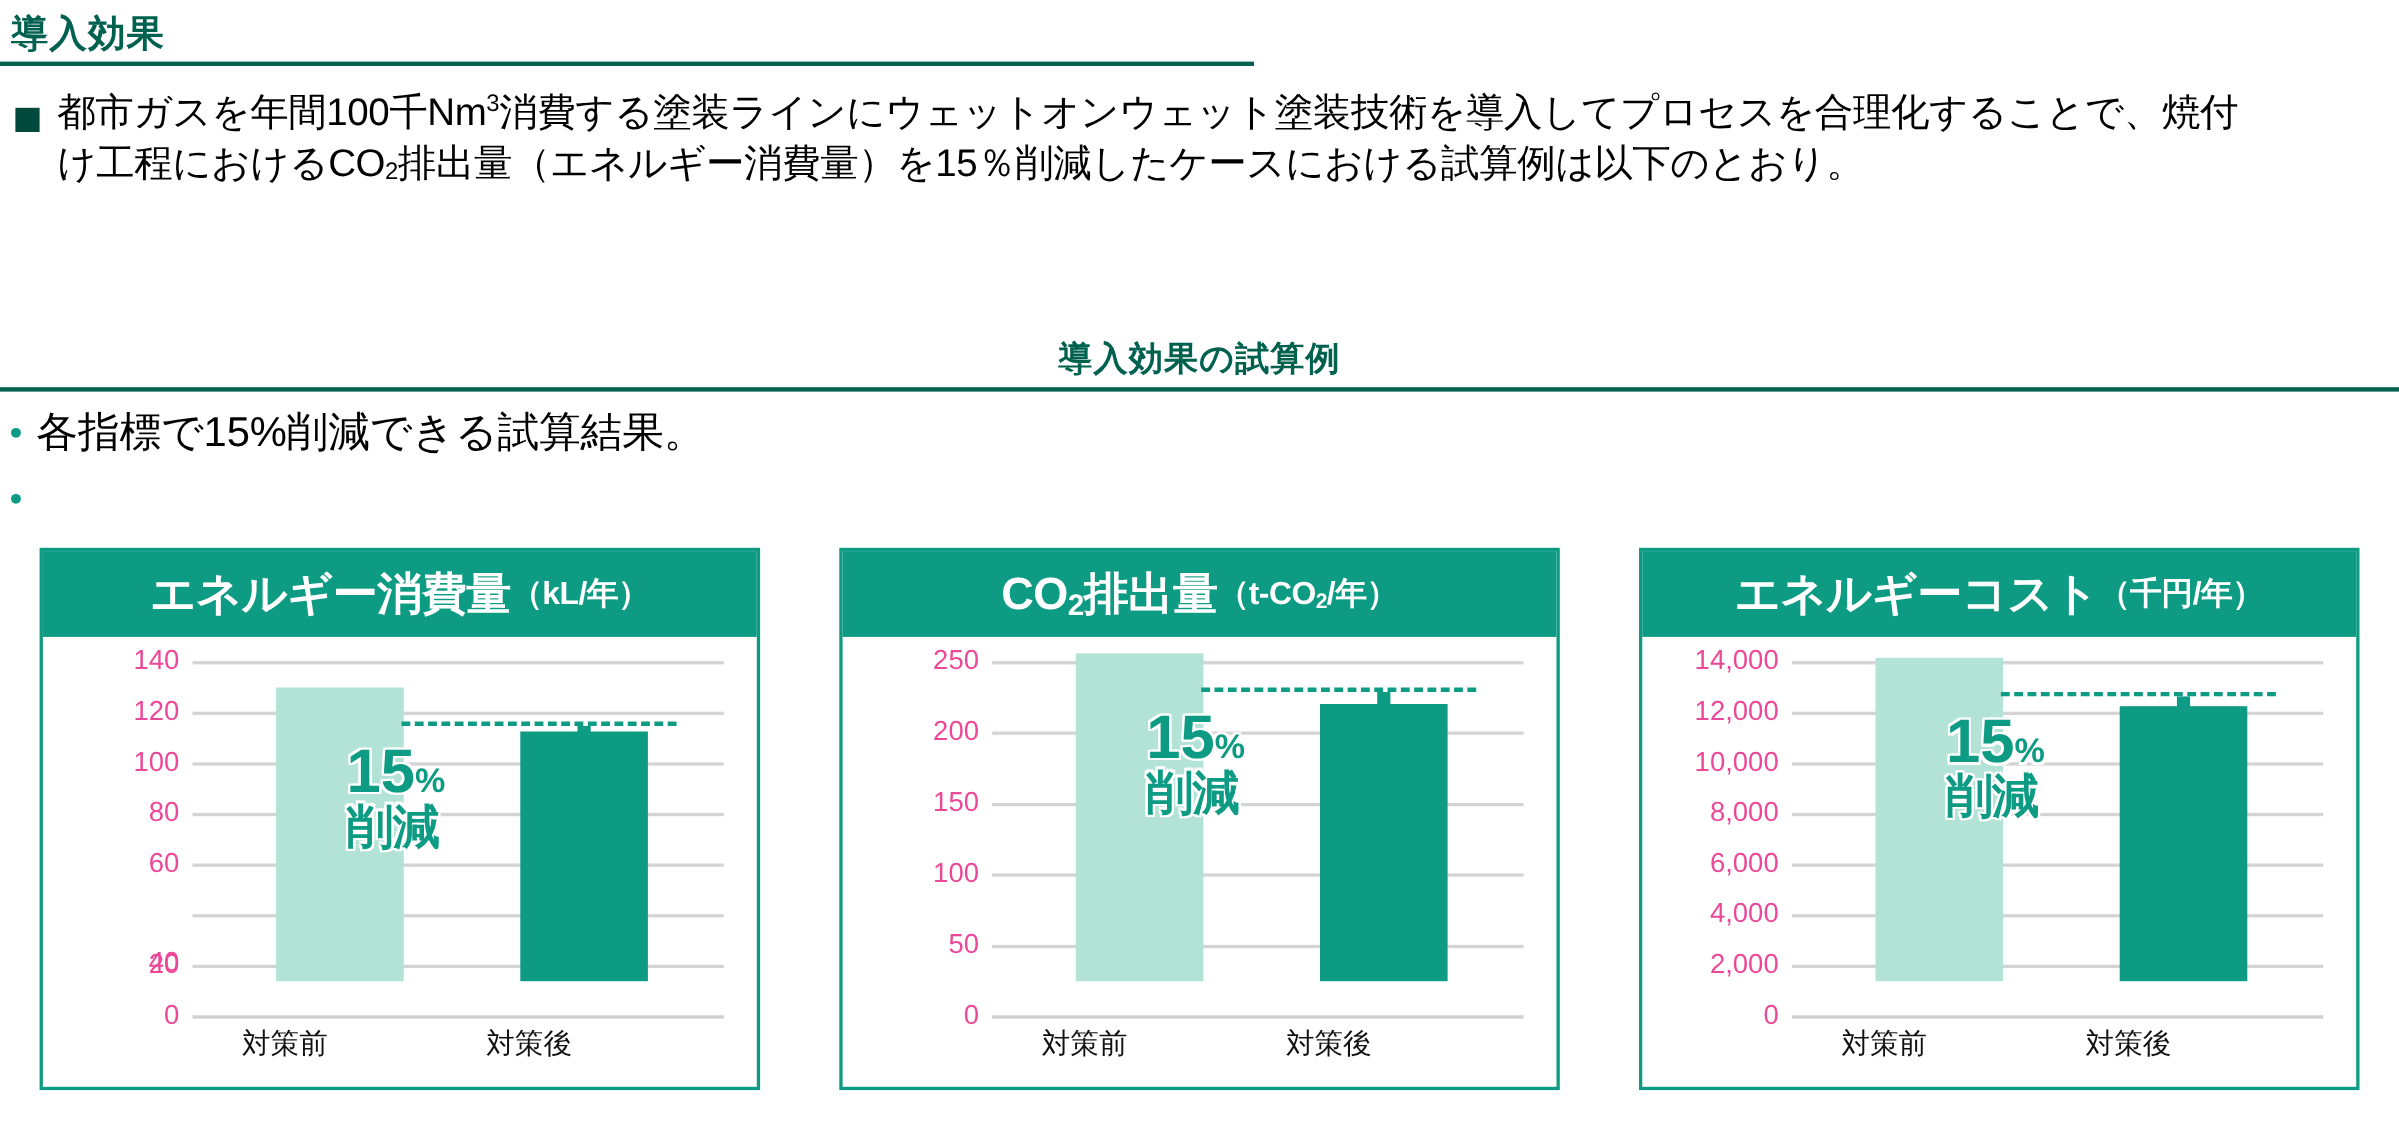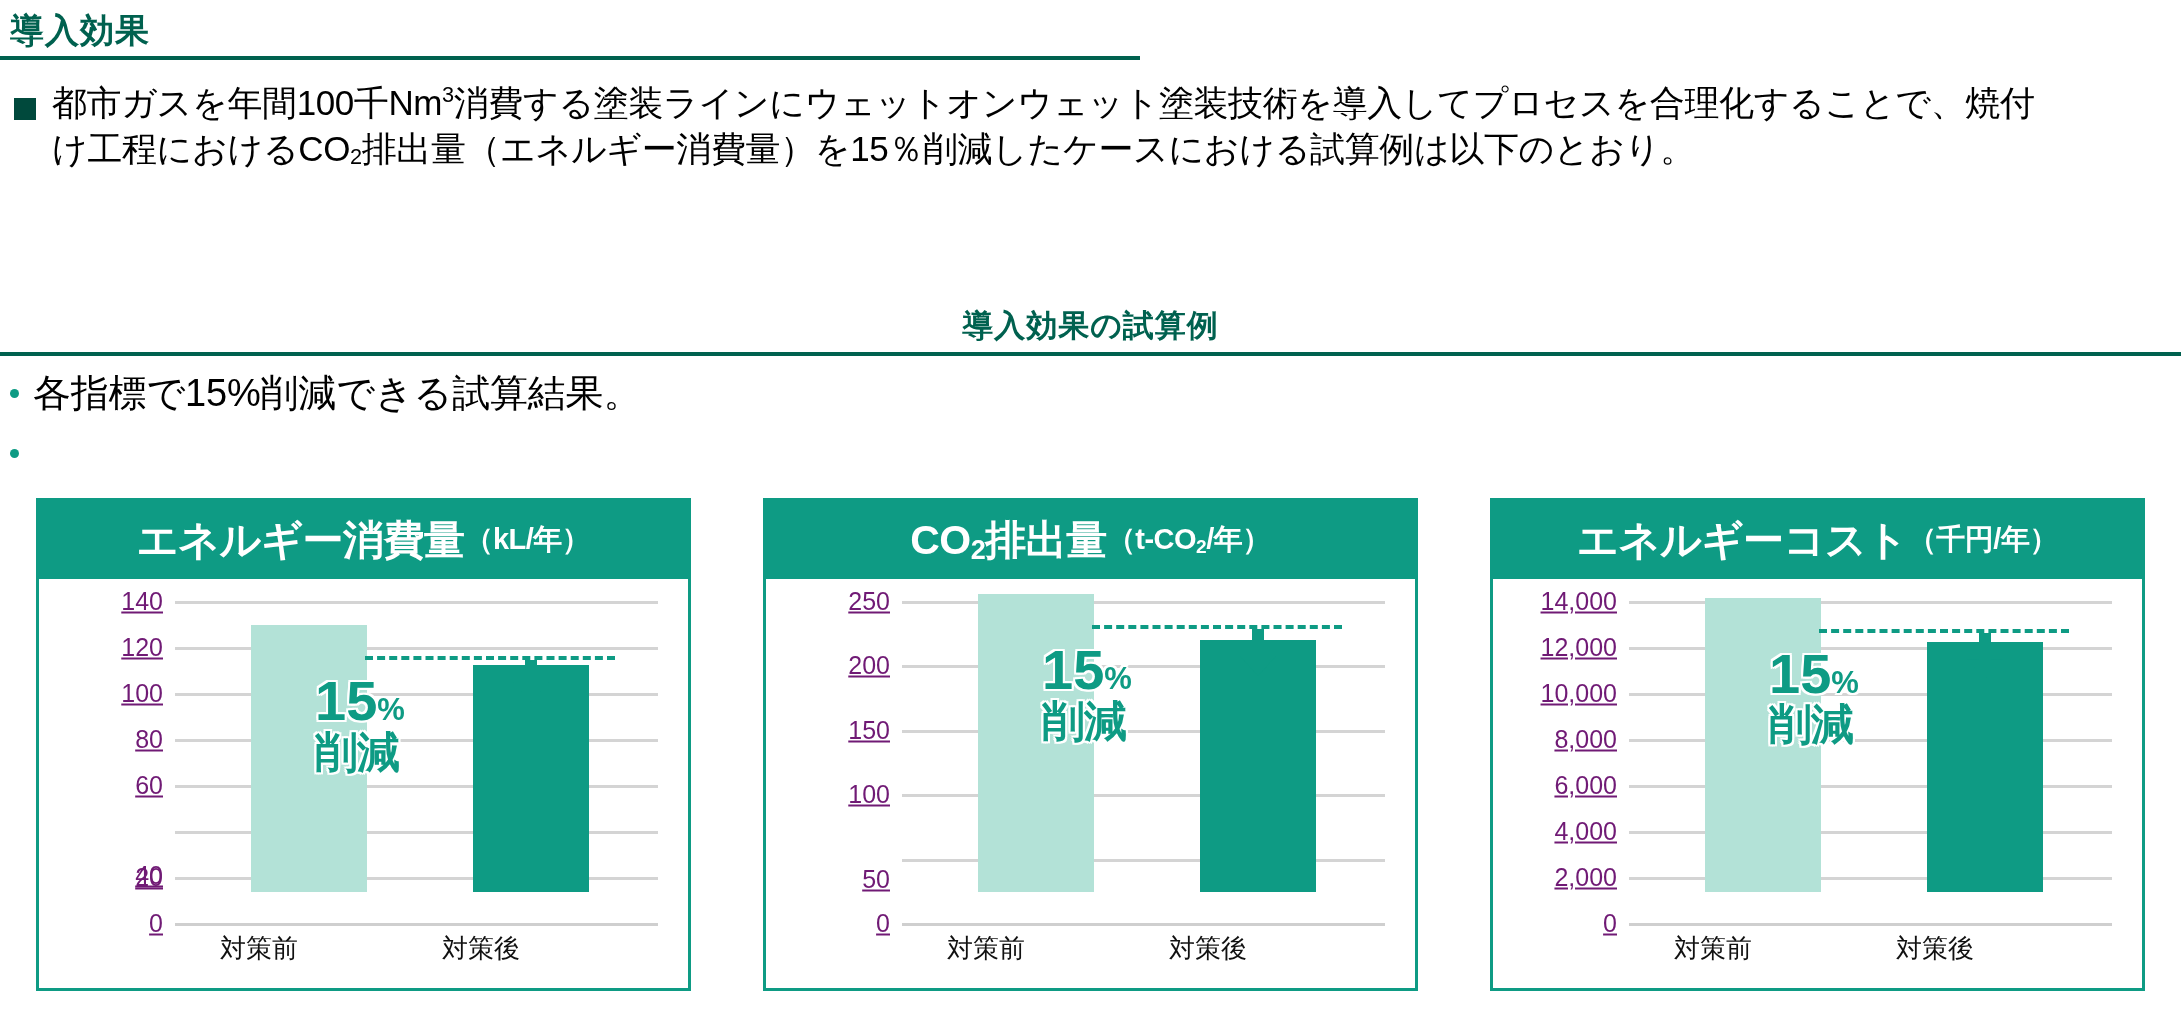--- a/index.html
+++ b/index.html
@@ -70,21 +70,21 @@
   .card-head .unit { font-size: 29px; font-weight: bold; letter-spacing: -0.5px; }
   .card-head sub { font-size: 0.66em; vertical-align: baseline; position: relative; top: 0.2em; }
 
   
   .plot-wrap { flex: 1; position: relative; padding: 22px 24px 0 14px; }
   .plot { position: relative; width: 100%; height: 100%; }
 
   .yaxis { position: absolute; left: 0; top: 0; width: 118px; height: 322px; }
   .ytick {
     position: absolute; right: 8px; transform: translateY(-50%);
-    font-size: 25px; color: #701a75; white-space: nowrap; text-decoration: underline;
+    font-size: 25px; color: #ec4899; white-space: nowrap;
   }
 
   .grid { position: absolute; left: 122px; right: 6px; top: 0; height: 322px; }
   .gline { position: absolute; left: 0; right: 0; height: 3px; background: #d4d4d4; }
   .gline.base { background: #cfcfcf; }
 
   .bars { position: absolute; left: 122px; right: 6px; top: 0; height: 291px; }
   .bar {
     position: absolute; bottom: 0; width: 116px;
   }
@@ -201,21 +201,21 @@
             <span class="ttl">CO<sub>2</sub>排出量</span>
             <span class="unit">（t-CO<sub>2</sub>/年）</span>
           </div>
           <div class="plot-wrap">
             <div class="plot">
               <div class="yaxis">
                 <div class="ytick" style="top: 0px;">250</div>
                 <div class="ytick" style="top: 64.4px;">200</div>
                 <div class="ytick" style="top: 128.8px;">150</div>
                 <div class="ytick" style="top: 193.2px;">100</div>
-                <div class="ytick" style="top: 257.6px; margin-top: 20px;">50</div>
+                <div class="ytick" style="top: 257.6px;">50</div>
                 <div class="ytick" style="top: 322px;">0</div>
               </div>
               <div class="grid">
                 <div class="gline" style="top: 0px;"></div>
                 <div class="gline" style="top: 64.4px;"></div>
                 <div class="gline" style="top: 128.8px;"></div>
                 <div class="gline" style="top: 193.2px;"></div>
                 <div class="gline" style="top: 257.6px;"></div>
                 <div class="gline base" style="top: 322px;"></div>
               </div>

